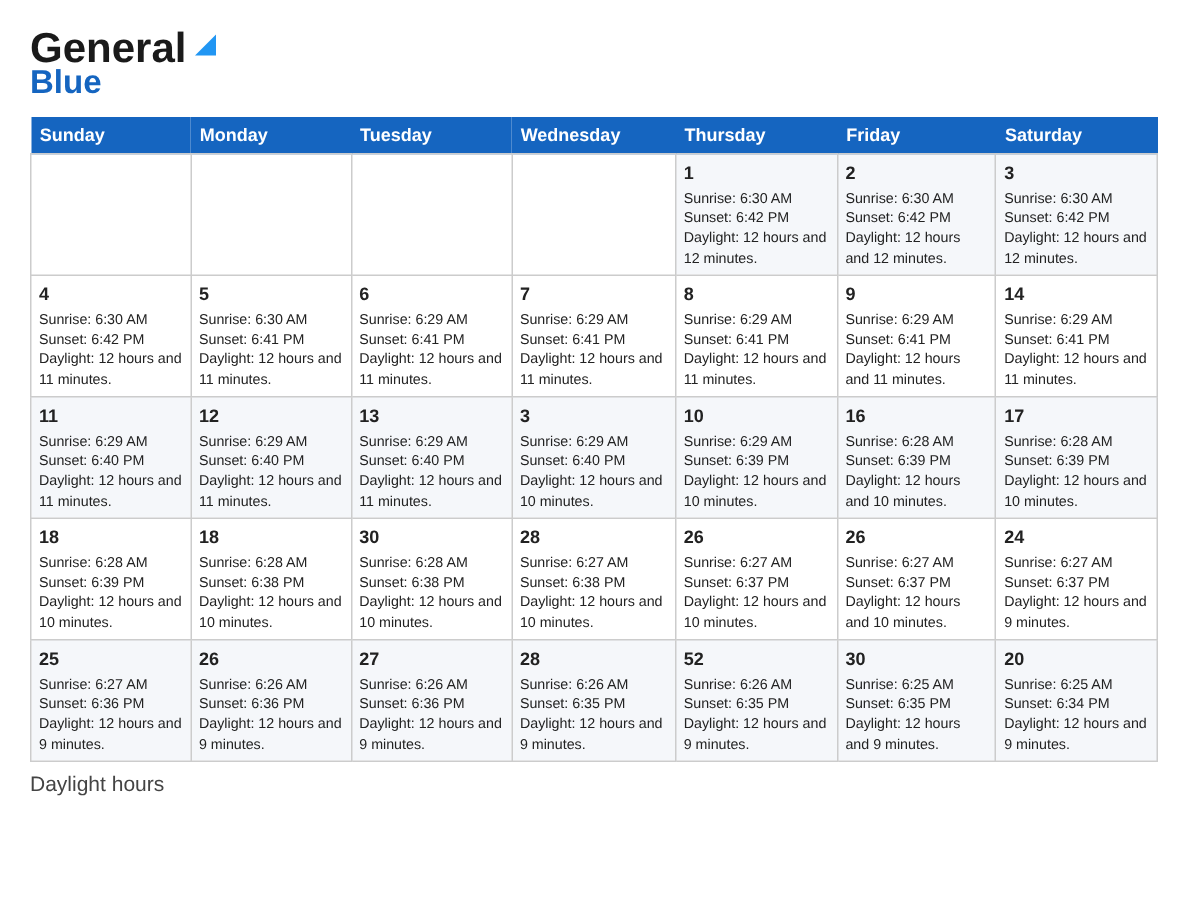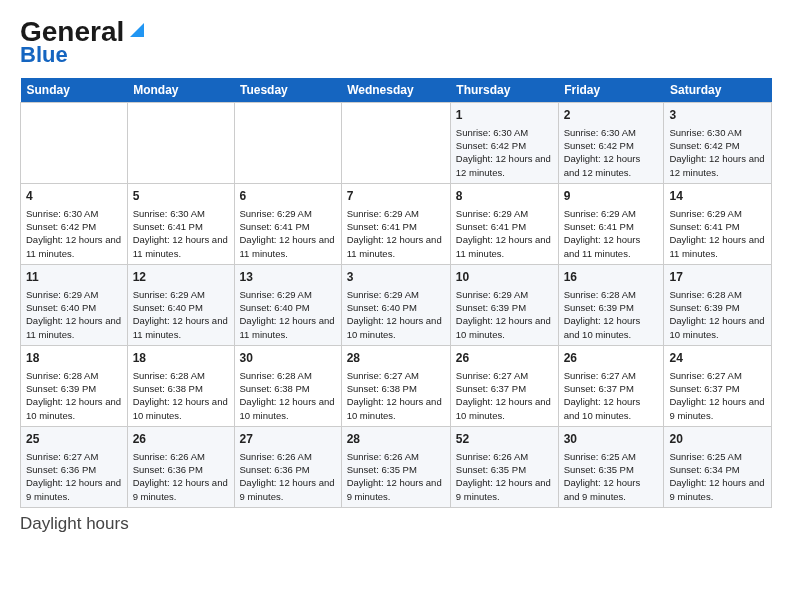--- a/index.html
+++ b/index.html
@@ -74,21 +74,21 @@
       font-size: 12px;
       display: block;
       margin-bottom: 2px;
     }
     .cell-empty {
       background: #fff !important;
       border: 1px solid #ccc;
     }
     .legend {
       margin-top: 6px;
-      font-size: 17px;
+      font-size: 14px;
       color: #444;
     }
   </style>
 </head>
 <body>
 
 <div class="page">
   <div class="header">
     <div class="logo">
       <div style="display:flex;align-items:center;">

